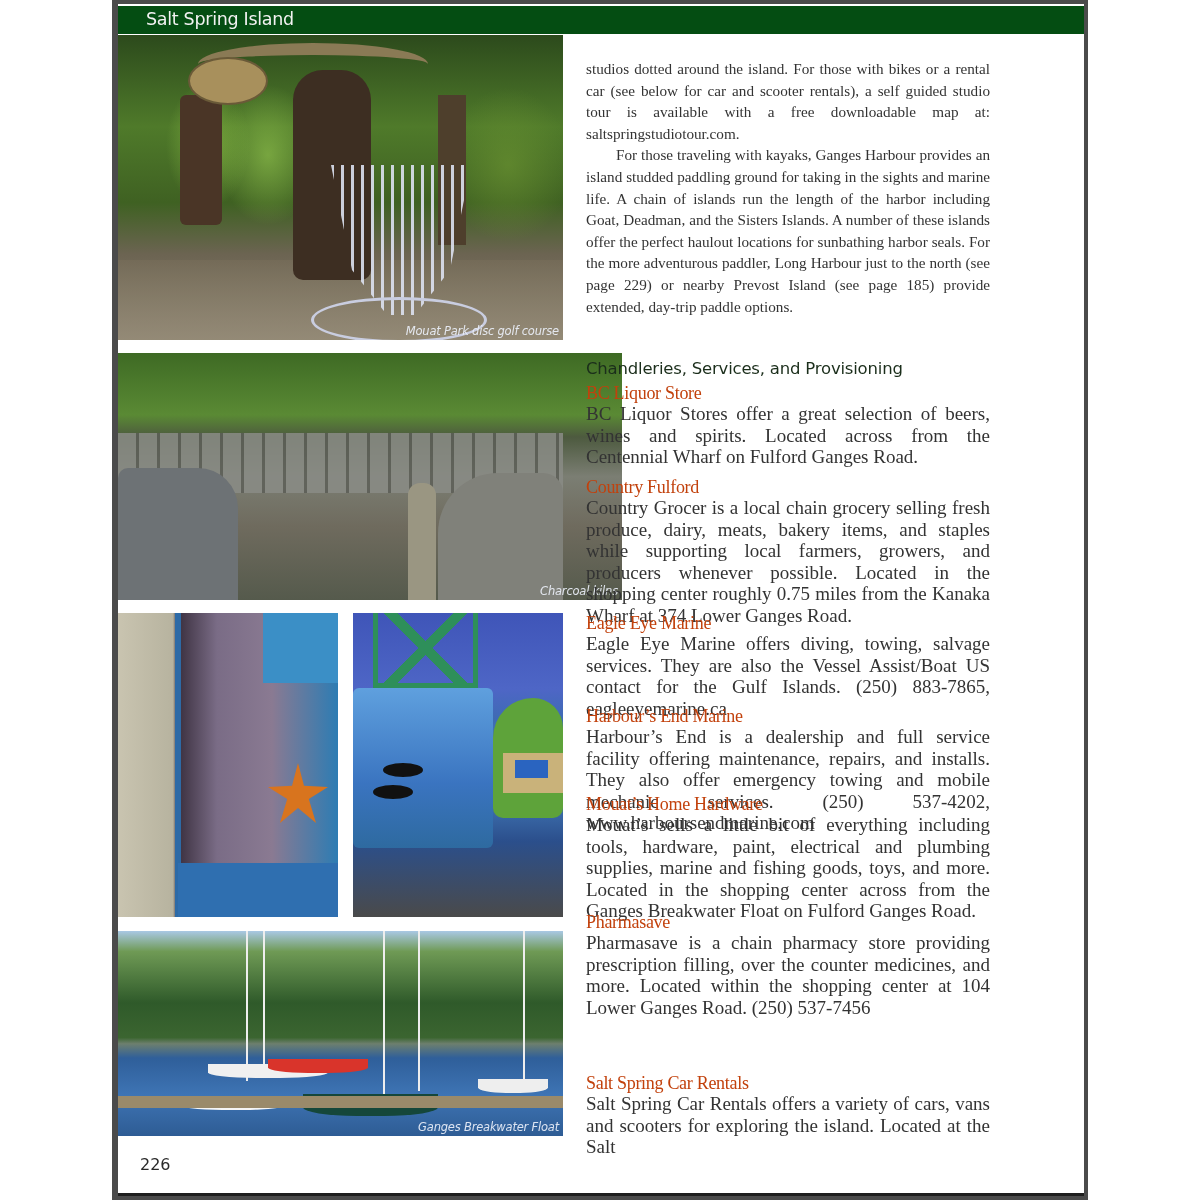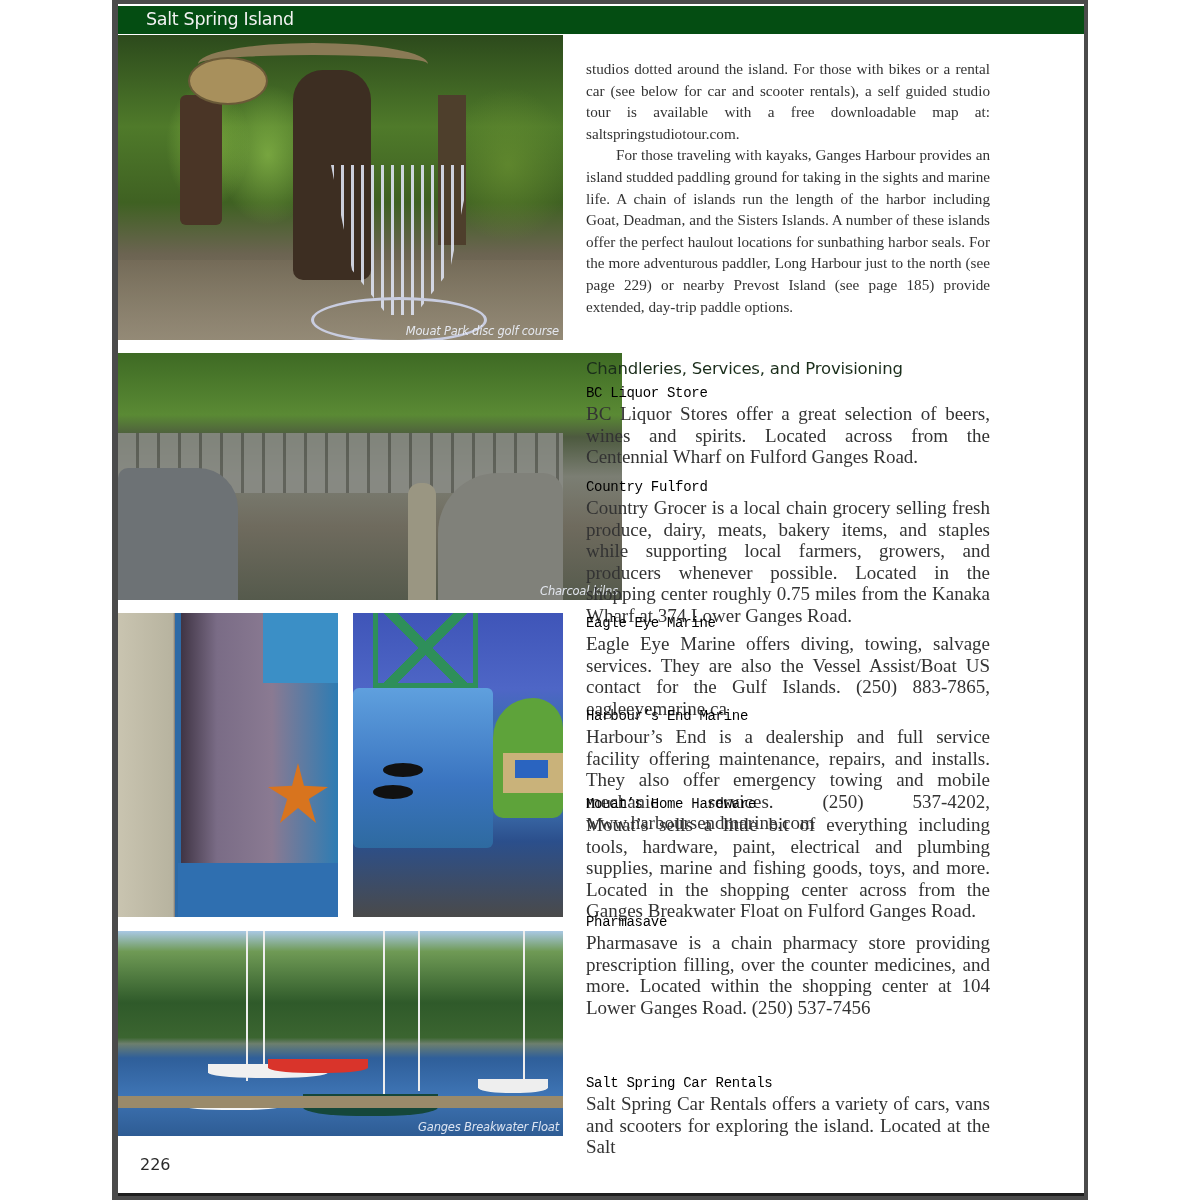--- a/index.html
+++ b/index.html
@@ -108,21 +108,21 @@
     text-align: justify;
   }
   .text-col p { margin: 0; }
   .text-col .indent { text-indent: 30px; }
   .section-heading {
     position: absolute; left: 586px; top: 359px;
     font-family: "DejaVu Sans", sans-serif; font-size: 16.5px; color: #1b2e1b; letter-spacing: -0.2px;
   }
   .entry { position: absolute; left: 586px; width: 404px; }
   .entry-title {
-    font-family: Liberation Mono, monospace; font-size: 14px; color: #000000; line-height: 20px; letter-spacing: -0.3px;
+    font-family: Liberation Serif, serif; font-size: 18px; color: #c2410c; line-height: 20px; letter-spacing: -0.3px;
   }
   .entry-body {
     font-family: "Liberation Serif", serif; font-size: 19px; line-height: 21.6px; color: #333333; text-align: justify;
     text-align-last: left;
   }
   .entry-body.last-justify { text-align-last: justify; }
   .page-number {
     position: absolute; left: 140px; top: 1155px;
     font-family: "DejaVu Sans", sans-serif; font-size: 16px; color: #2a2a2a;
   }

